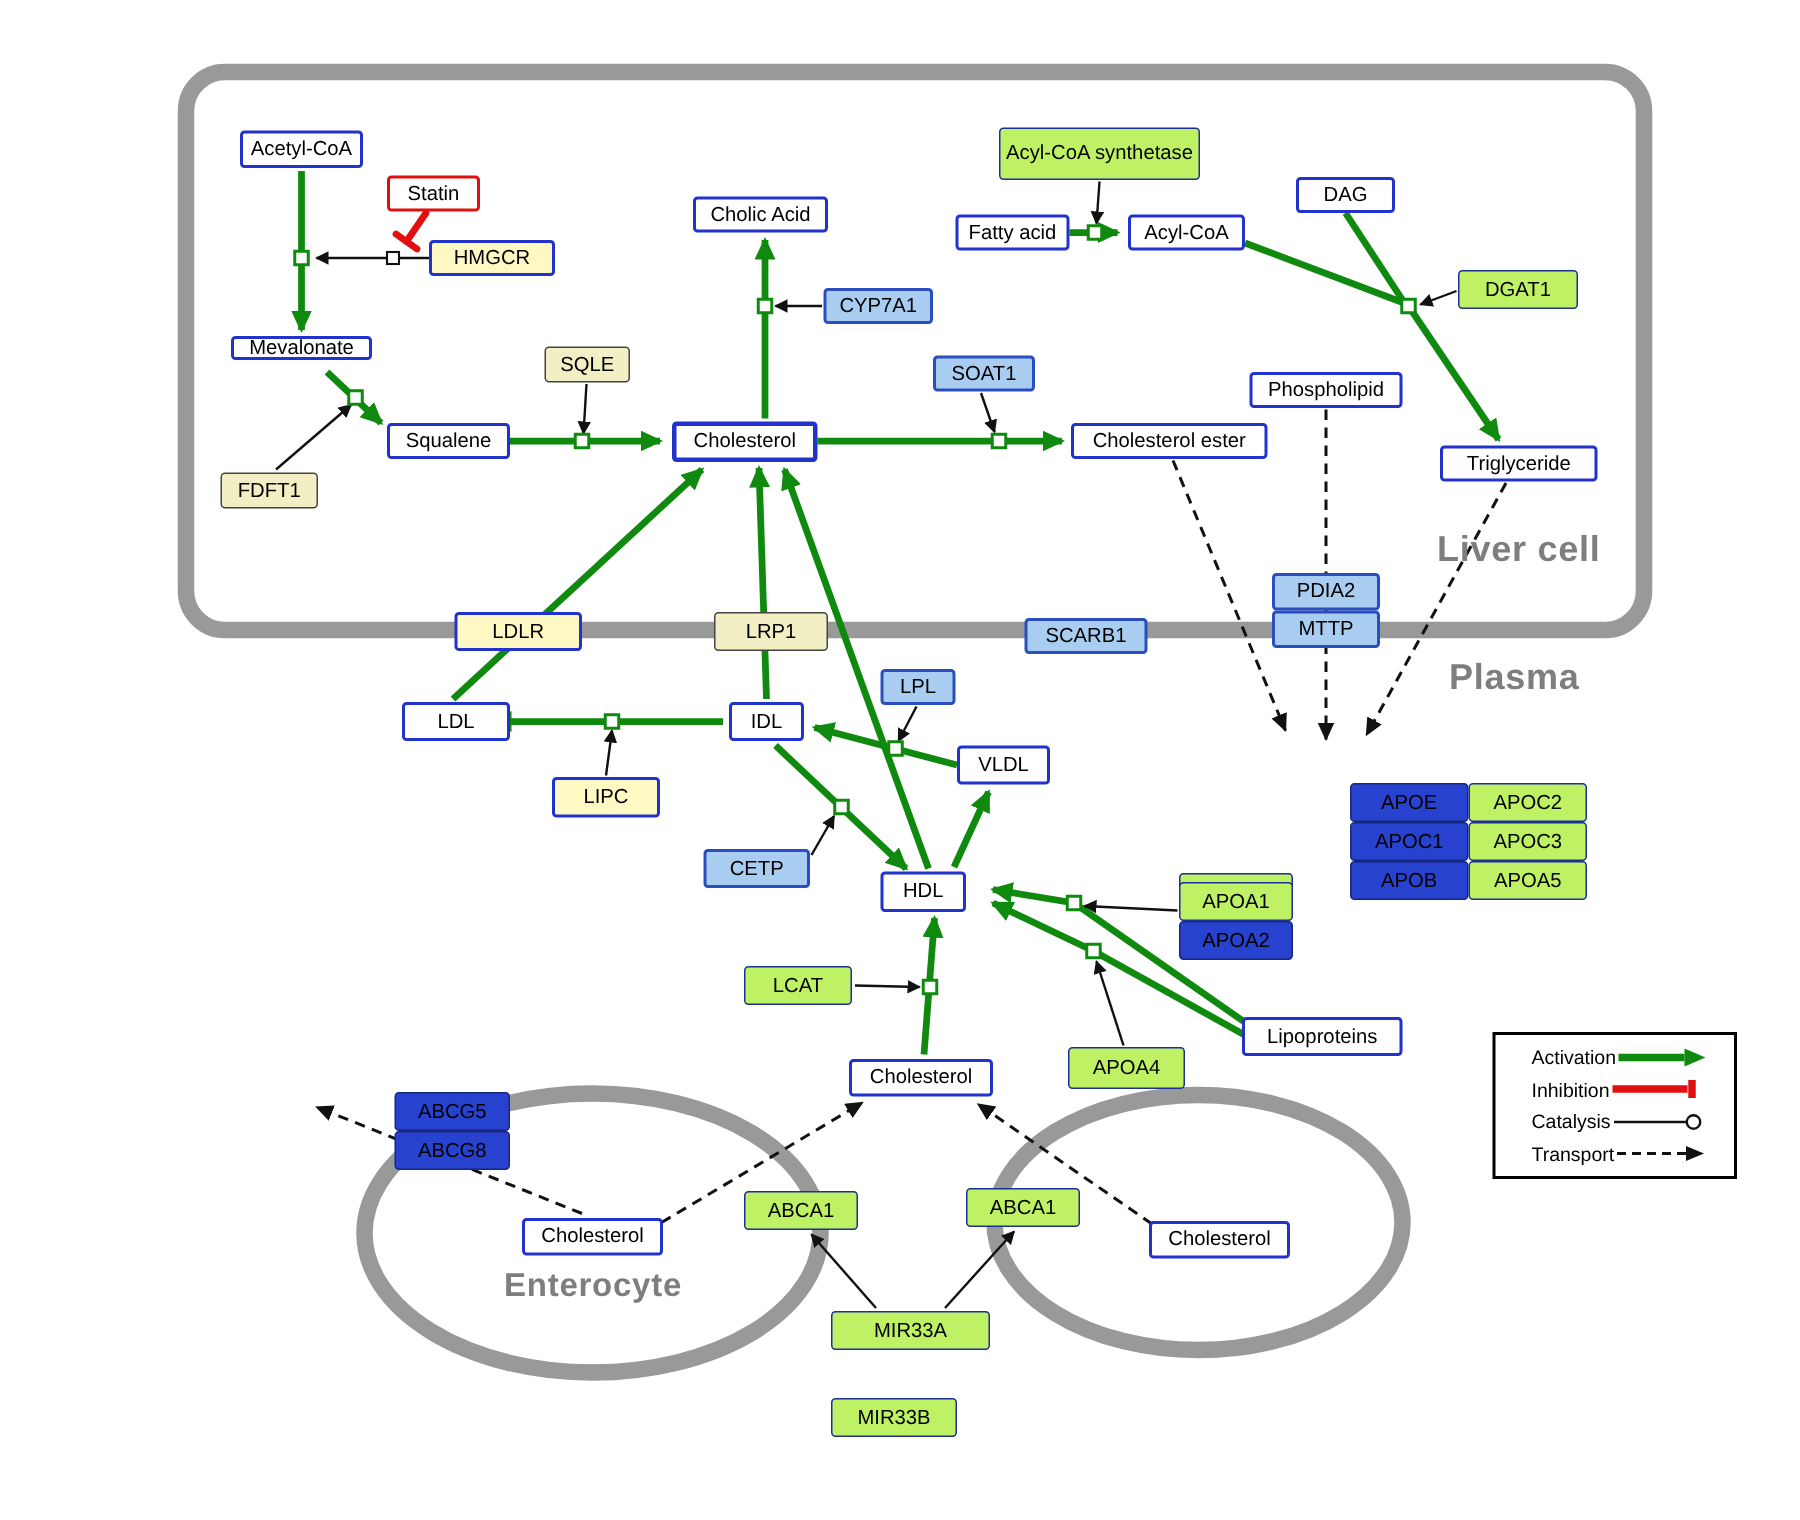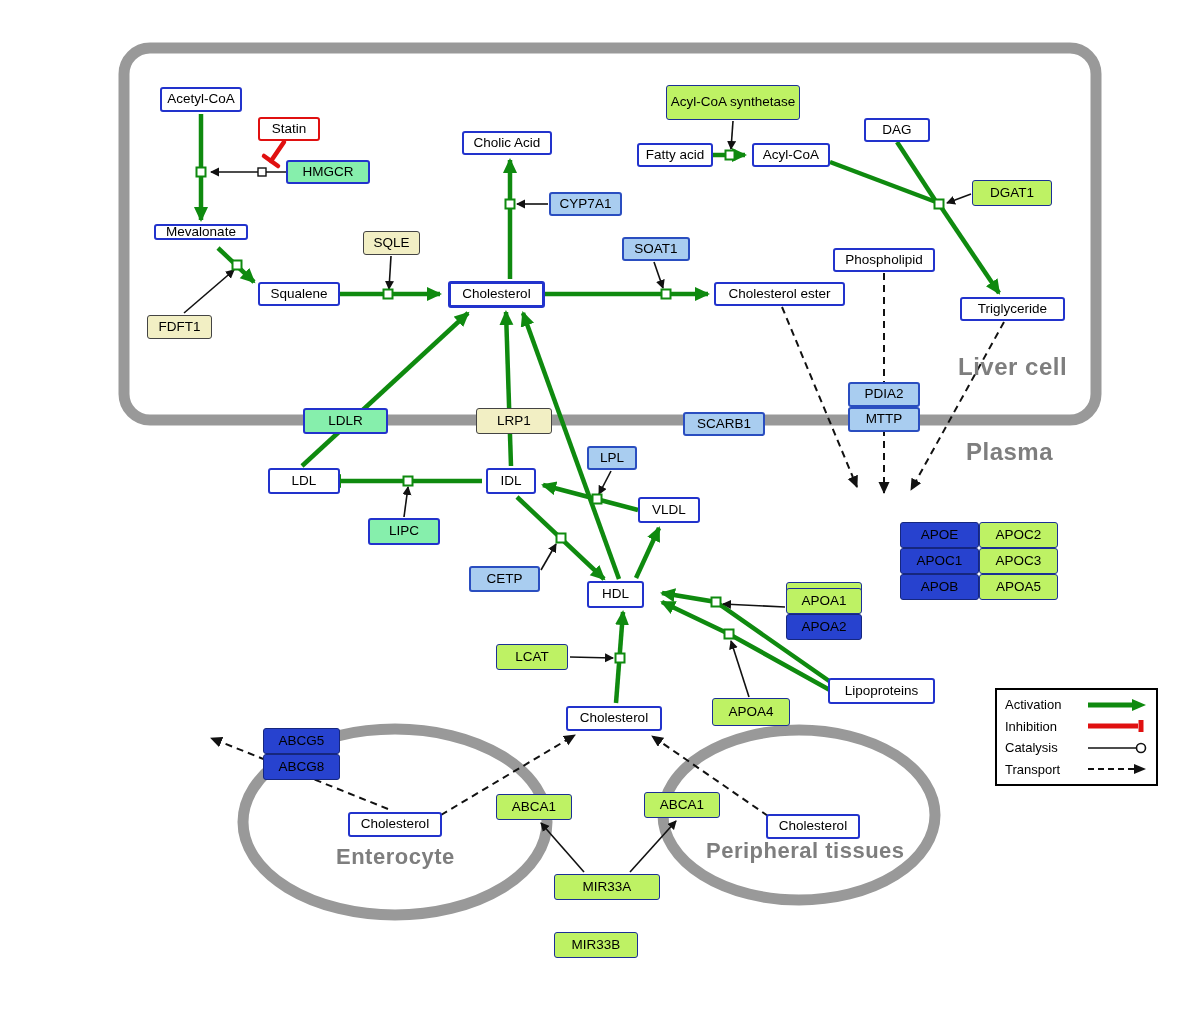--- a/index.html
+++ b/index.html
@@ -5,28 +5,28 @@
   html,body { margin:0; padding:0; background:#fff; }
   .stage { position:relative; width:1200px; height:1013px; background:#fff;
            font-family:"Liberation Sans", sans-serif; overflow:hidden; }
   .layer { position:absolute; left:0; top:0; }
   .node { position:absolute; box-sizing:border-box; display:flex; align-items:center;
           justify-content:center; font-size:13.5px; line-height:1.1;
           color:#000; background:#fff; border-radius:3px; padding:1px 2px; cursor:pointer; }
   .metab  { border:2px solid #2233cc; }
   .metab-bold { border-width:3px; }
   .drug   { border:2px solid #e01010; }
-  .gyellow{ background:#86efac; border:2px solid #2233cc; }
+  .gyellow{ background:#fef9c3; border:2px solid #2233cc; }
   .gcream { background:#f2efc4; border:1px solid #444; }
   .glblue { background:#a9cdf0; border:2px solid #2a4ec0; }
   .gblue  { background:#bef264; border:1px solid #1b2f96; }
   .gdblue { background:#2742cf; border:1px solid #16277e; }
   .region { position:absolute; font-weight:bold; color:#7e7e7e; letter-spacing:0.5px; }
   .legend { position:absolute; border:2px solid #000; background:#fff; display:flex;
-            flex-direction:column; justify-content:space-around; padding:4px 8px; box-sizing:border-box; }
+            flex-direction:column; justify-content:space-around; padding:4px 24px; box-sizing:border-box; }
   .lrow   { display:flex; align-items:center; justify-content:space-between; font-size:13px; color:#000; }
   .licon  { flex:0 0 auto; }
 </style>
 </head>
 <body>
 
 <div class="stage">
 
   <svg class="layer" width="1200" height="1013" viewBox="0 0 1200 1013">
     <defs>
@@ -119,21 +119,20 @@
       <rect x="615.5" y="653.5" width="9" height="9"></rect>
       <rect x="711.5" y="597.5" width="9" height="9"></rect>
       <rect x="724.5" y="629.5" width="9" height="9"></rect>
       <rect x="258" y="168" width="8" height="8" stroke="#111" stroke-width="1.4"></rect>
     </g>
   </svg>
 
   <div class="region" style="left:958px;top:353px;font-size:24px">Liver cell</div>
   <div class="region" style="left:966px;top:438px;font-size:24px">Plasma</div>
   <div class="region" style="left:336px;top:844px;font-size:22px">Enterocyte</div>
-  <div class="region" style="left:706px;top:838px;font-size:22px">Peripheral tissues</div>
 
   <div class="node metab" style="left:160px;top:87px;width:82px;height:25px">Acetyl-CoA</div>
   <div class="node drug" style="left:258px;top:117px;width:62px;height:24px">Statin</div>
   <div class="node gyellow" style="left:286px;top:160px;width:84px;height:24px">HMGCR</div>
   <div class="node metab" style="left:154px;top:224px;width:94px;height:16px">Mevalonate</div>
   <div class="node gcream" style="left:363px;top:231px;width:57px;height:24px">SQLE</div>
   <div class="node gcream" style="left:147px;top:315px;width:65px;height:24px">FDFT1</div>
   <div class="node metab" style="left:258px;top:282px;width:82px;height:24px">Squalene</div>
   <div class="node metab metab-bold" style="left:448px;top:281px;width:97px;height:27px">Cholesterol</div>
   <div class="node metab" style="left:462px;top:131px;width:90px;height:24px">Cholic Acid</div>

